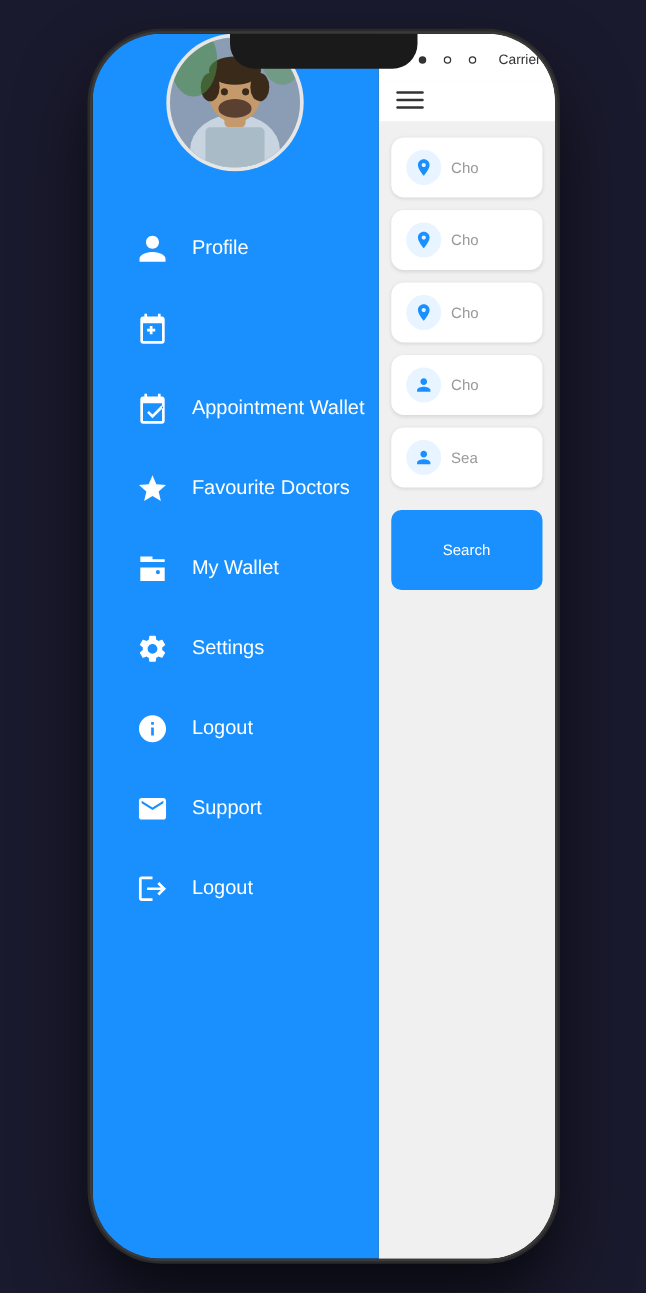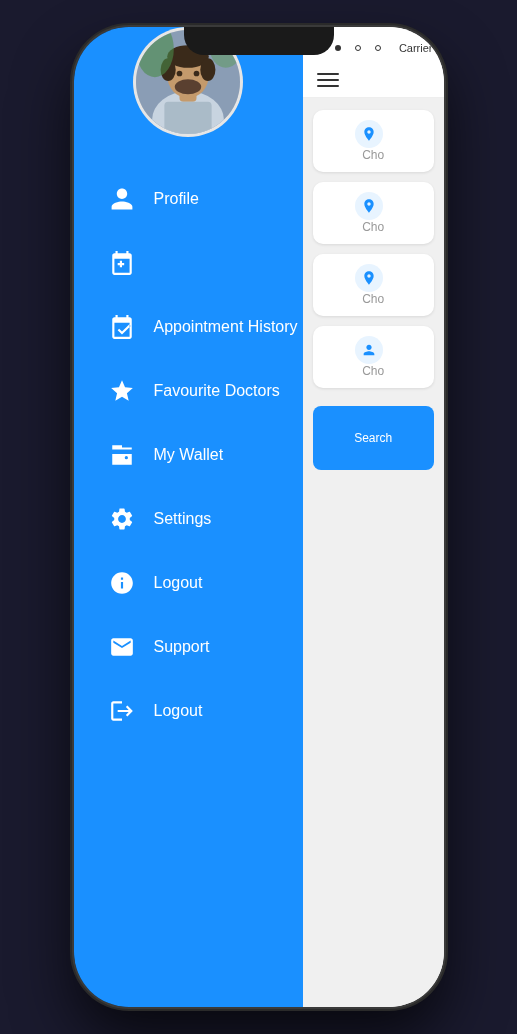--- a/index.html
+++ b/index.html
@@ -197,21 +197,20 @@
     }
 
     .search-item {
       display: flex;
       align-items: center;
       background: white;
       border-radius: 10px;
       padding: 10px 12px;
       margin-bottom: 10px;
       box-shadow: 0 1px 3px rgba(0,0,0,0.1);
-      flex-direction: column;
     }
 
     .search-icon-circle {
       width: 28px;
       height: 28px;
       border-radius: 50%;
       background: #e8f4ff;
       display: flex;
       align-items: center;
       justify-content: center;
@@ -297,21 +296,21 @@
             </svg>
           </div>
         </li>
 
         <li class="menu-item">
           <div class="menu-icon">
             <svg viewBox="0 0 24 24" xmlns="http://www.w3.org/2000/svg">
               <path d="M19 3h-1V1h-2v2H8V1H6v2H5C3.9 3 3 3.9 3 5v16c0 1.1.9 2 2 2h14c1.1 0 2-.9 2-2V5c0-1.1-.9-2-2-2zm0 18H5V8h14v13zm-7-2l-4-4 1.4-1.4L12 16.2l6.6-6.6L20 11z"></path>
             </svg>
           </div>
-          <span class="menu-label">Appointment History</span>
+          <span class="menu-label">Appointment Wallet</span>
         </li>
 
         <li class="menu-item">
           <div class="menu-icon">
             <svg viewBox="0 0 24 24" xmlns="http://www.w3.org/2000/svg">
               <path d="M12 17.27L18.18 21l-1.64-7.03L22 9.24l-7.19-.61L12 2 9.19 8.63 2 9.24l5.46 4.73L5.82 21z"></path>
             </svg>
           </div>
           <span class="menu-label">Favourite Doctors</span>
         </li>
@@ -425,20 +424,28 @@
         <div class="search-item">
           <div class="search-icon-circle">
             <svg viewBox="0 0 24 24" fill="#1a90ff">
               <path d="M12 12c2.21 0 4-1.79 4-4s-1.79-4-4-4-4 1.79-4 4 1.79 4 4 4zm0 2c-2.67 0-8 1.34-8 4v2h16v-2c0-2.66-5.33-4-8-4z"></path>
             </svg>
           </div>
           <span class="search-placeholder">Cho</span>
         </div>
 
         
+        <div class="search-item">
+          <div class="search-icon-circle">
+            <svg viewBox="0 0 24 24" fill="#1a90ff">
+              <path d="M12 12c2.21 0 4-1.79 4-4s-1.79-4-4-4-4 1.79-4 4 1.79 4 4 4zm0 2c-2.67 0-8 1.34-8 4v2h16v-2c0-2.66-5.33-4-8-4z"></path>
+            </svg>
+          </div>
+          <span class="search-placeholder">Sea</span>
+        </div>
 
         
         <button class="search-button">Search</button>
 
       </div>
     </div>
 
   </div>
 </div>
 

